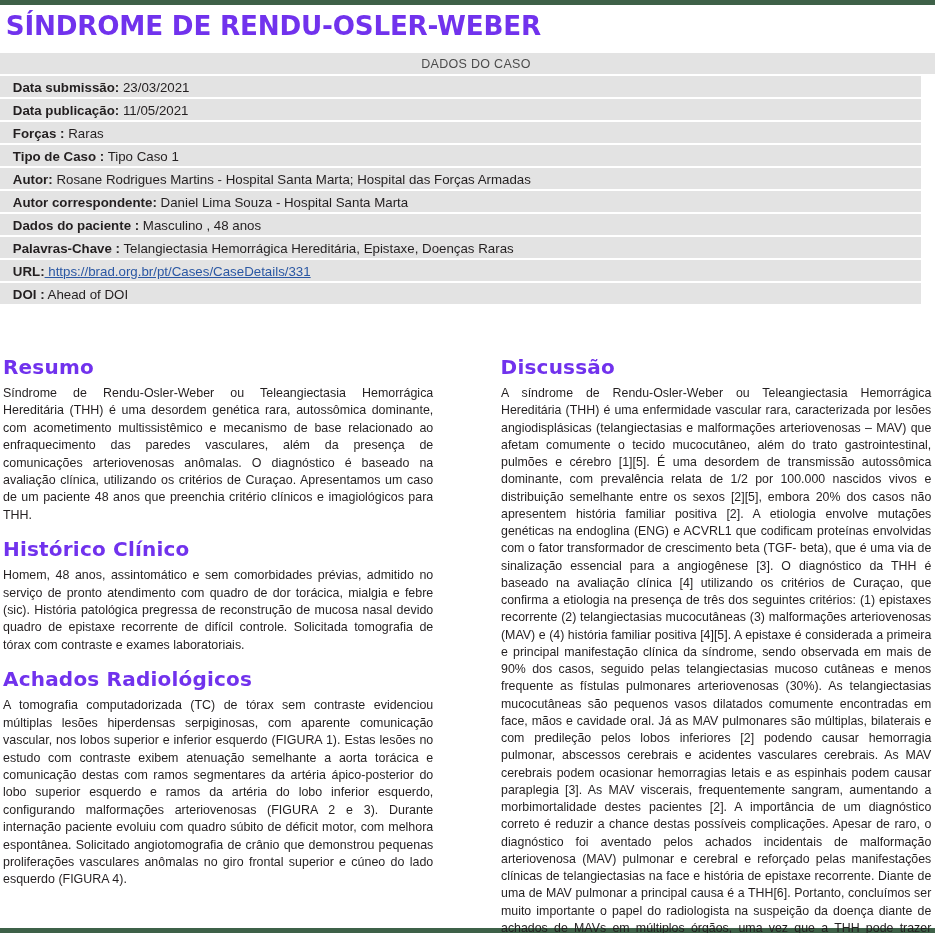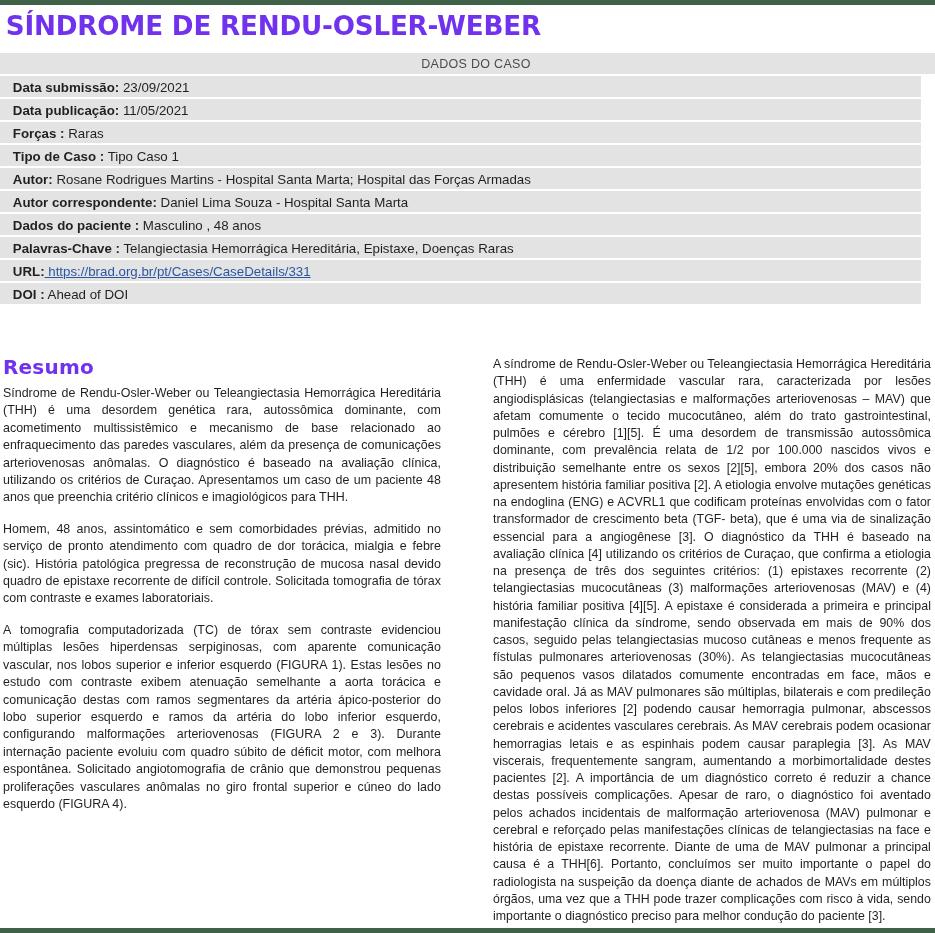--- a/index.html
+++ b/index.html
@@ -94,21 +94,21 @@
   }
 
   
   .columns {
     position: absolute;
     top: 350px;
     left: 0;
     width: 935px;
     height: 573px;
     display: flex;
-    gap: 0;
+    gap: 8px;
   }
   .col {
     box-sizing: border-box;
   }
   .col.left {
     width: 447px;
     padding: 0 6px 0 3px;
   }
   .col.spacer {
     width: 46px;
@@ -154,21 +154,21 @@
 <div class="edge-rule top"></div>
 <div class="edge-rule bottom"></div>
 
 <div class="page">
 
   <h1 class="page-title">SÍNDROME DE RENDU-OSLER-WEBER</h1>
 
   <div class="case-table">
     <div class="row-band header">DADOS DO CASO</div>
     <div class="row-band">
-      <span class="lbl">Data submissão:</span><span class="val"> 23/09/2021</span>
+      <span class="lbl">Data submissão:</span><span class="val"> 23/03/2021</span>
     </div>
     <div class="row-band">
       <span class="lbl">Data publicação:</span><span class="val"> 11/05/2021</span>
     </div>
     <div class="row-band">
       <span class="lbl">Forças :</span><span class="val"> Raras</span>
     </div>
     <div class="row-band">
       <span class="lbl">Tipo de Caso :</span><span class="val"> Tipo Caso 1</span>
     </div>
@@ -193,29 +193,32 @@
   </div>
 
   <div class="columns">
 
     <div class="col left">
       <div class="section">
         <h2 class="section-head">Resumo</h2>
         <p class="body-text">Síndrome de Rendu-Osler-Weber ou Teleangiectasia Hemorrágica Hereditária (THH) é uma desordem genética rara, autossômica dominante, com acometimento multissistêmico e mecanismo de base relacionado ao enfraquecimento das paredes vasculares, além da presença de comunicações arteriovenosas anômalas. O diagnóstico é baseado na avaliação clínica, utilizando os critérios de Curaçao. Apresentamos um caso de um paciente 48 anos que preenchia critério clínicos e imagiológicos para THH.</p>
       </div>
       <div class="section">
+        <h2 class="section-head">Histórico Clínico</h2>
         <p class="body-text">Homem, 48 anos, assintomático e sem comorbidades prévias, admitido no serviço de pronto atendimento com quadro de dor torácica, mialgia e febre (sic). História patológica pregressa de reconstrução de mucosa nasal devido quadro de epistaxe recorrente de difícil controle. Solicitada tomografia de tórax com contraste e exames laboratoriais.</p>
       </div>
       <div class="section">
+        <h2 class="section-head">Achados Radiológicos</h2>
         <p class="body-text">A tomografia computadorizada (TC) de tórax sem contraste evidenciou múltiplas lesões hiperdensas serpiginosas, com aparente comunicação vascular, nos lobos superior e inferior esquerdo (FIGURA 1). Estas lesões no estudo com contraste exibem atenuação semelhante a aorta torácica e comunicação destas com ramos segmentares da artéria ápico-posterior do lobo superior esquerdo e ramos da artéria do lobo inferior esquerdo, configurando malformações arteriovenosas (FIGURA 2 e 3). Durante internação paciente evoluiu com quadro súbito de déficit motor, com melhora espontânea. Solicitado angiotomografia de crânio que demonstrou pequenas proliferações vasculares anômalas no giro frontal superior e cúneo do lado esquerdo (FIGURA 4).</p>
       </div>
     </div>
 
     <div class="col spacer"></div>
 
     <div class="col right">
       <div class="section">
+        <h2 class="section-head">Discussão</h2>
         <p class="body-text">A síndrome de Rendu-Osler-Weber ou Teleangiectasia Hemorrágica Hereditária (THH) é uma enfermidade vascular rara, caracterizada por lesões angiodisplásicas (telangiectasias e malformações arteriovenosas – MAV) que afetam comumente o tecido mucocutâneo, além do trato gastrointestinal, pulmões e cérebro [1][5]. É uma desordem de transmissão autossômica dominante, com prevalência relata de 1/2 por 100.000 nascidos vivos e distribuição semelhante entre os sexos [2][5], embora 20% dos casos não apresentem história familiar positiva [2]. A etiologia envolve mutações genéticas na endoglina (ENG) e ACVRL1 que codificam proteínas envolvidas com o fator transformador de crescimento beta (TGF- beta), que é uma via de sinalização essencial para a angiogênese [3]. O diagnóstico da THH é baseado na avaliação clínica [4] utilizando os critérios de Curaçao, que confirma a etiologia na presença de três dos seguintes critérios: (1) epistaxes recorrente (2) telangiectasias mucocutâneas (3) malformações arteriovenosas (MAV) e (4) história familiar positiva [4][5]. A epistaxe é considerada a primeira e principal manifestação clínica da síndrome, sendo observada em mais de 90% dos casos, seguido pelas telangiectasias mucoso cutâneas e menos frequente as fístulas pulmonares arteriovenosas (30%). As telangiectasias mucocutâneas são pequenos vasos dilatados comumente encontradas em face, mãos e cavidade oral. Já as MAV pulmonares são múltiplas, bilaterais e com predileção pelos lobos inferiores [2] podendo causar hemorragia pulmonar, abscessos cerebrais e acidentes vasculares cerebrais. As MAV cerebrais podem ocasionar hemorragias letais e as espinhais podem causar paraplegia [3]. As MAV viscerais, frequentemente sangram, aumentando a morbimortalidade destes pacientes [2]. A importância de um diagnóstico correto é reduzir a chance destas possíveis complicações. Apesar de raro, o diagnóstico foi aventado pelos achados incidentais de malformação arteriovenosa (MAV) pulmonar e cerebral e reforçado pelas manifestações clínicas de telangiectasias na face e história de epistaxe recorrente. Diante de uma de MAV pulmonar a principal causa é a THH[6]. Portanto, concluímos ser muito importante o papel do radiologista na suspeição da doença diante de achados de MAVs em múltiplos órgãos, uma vez que a THH pode trazer complicações com risco à vida, sendo importante o diagnóstico preciso para melhor condução do paciente [3].</p>
       </div>
     </div>
 
   </div>
 </div>
 
 </body></html>

